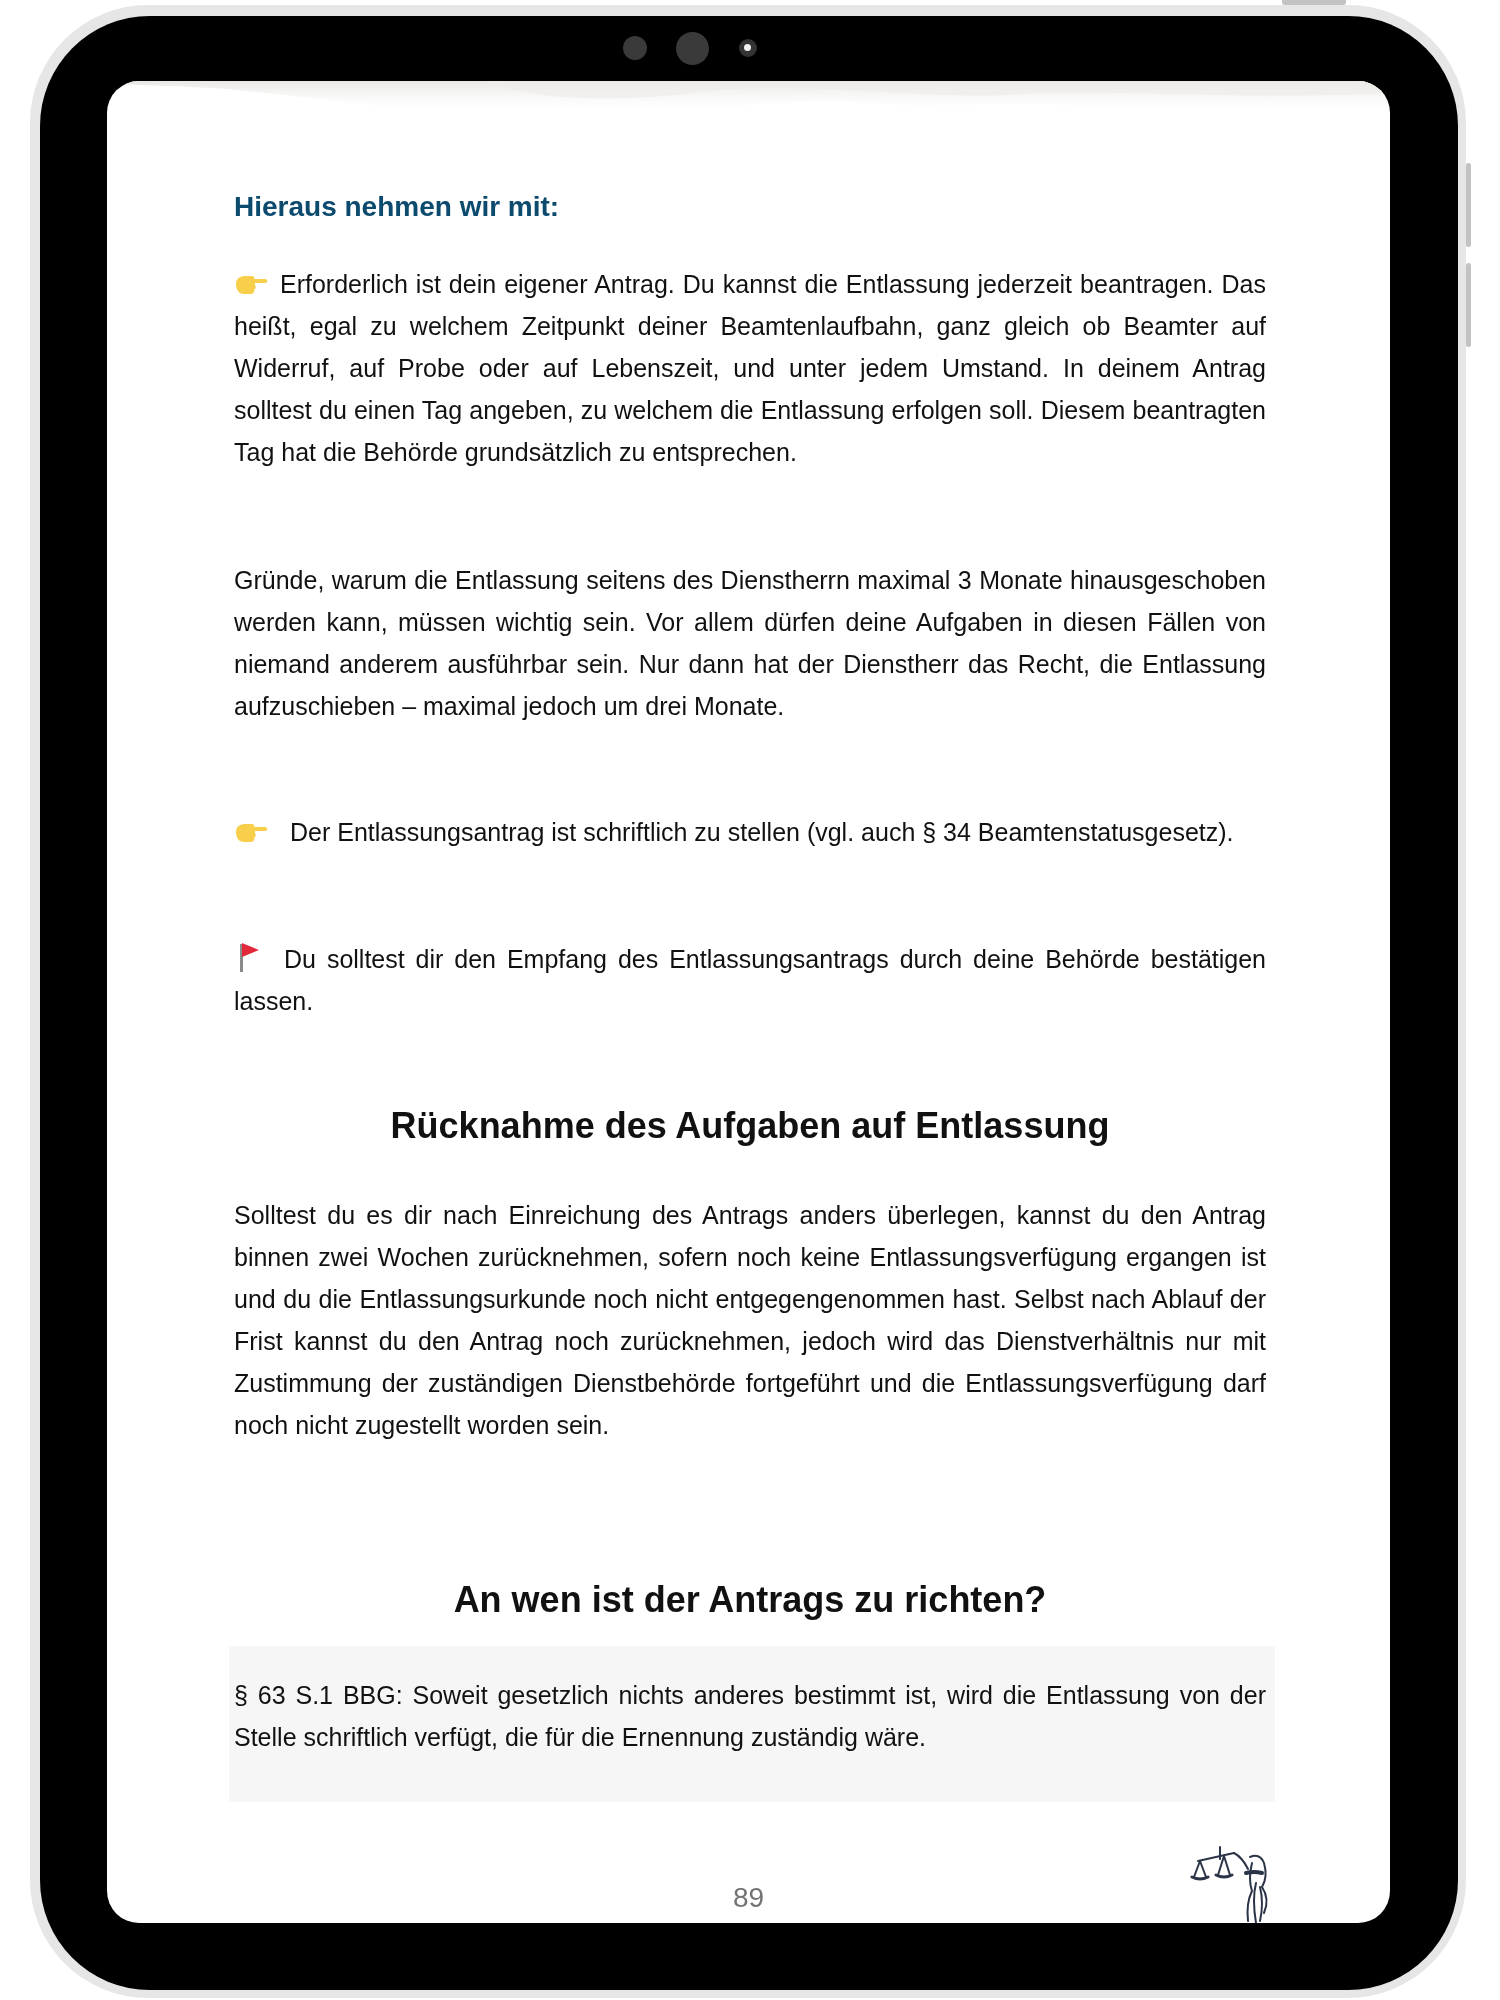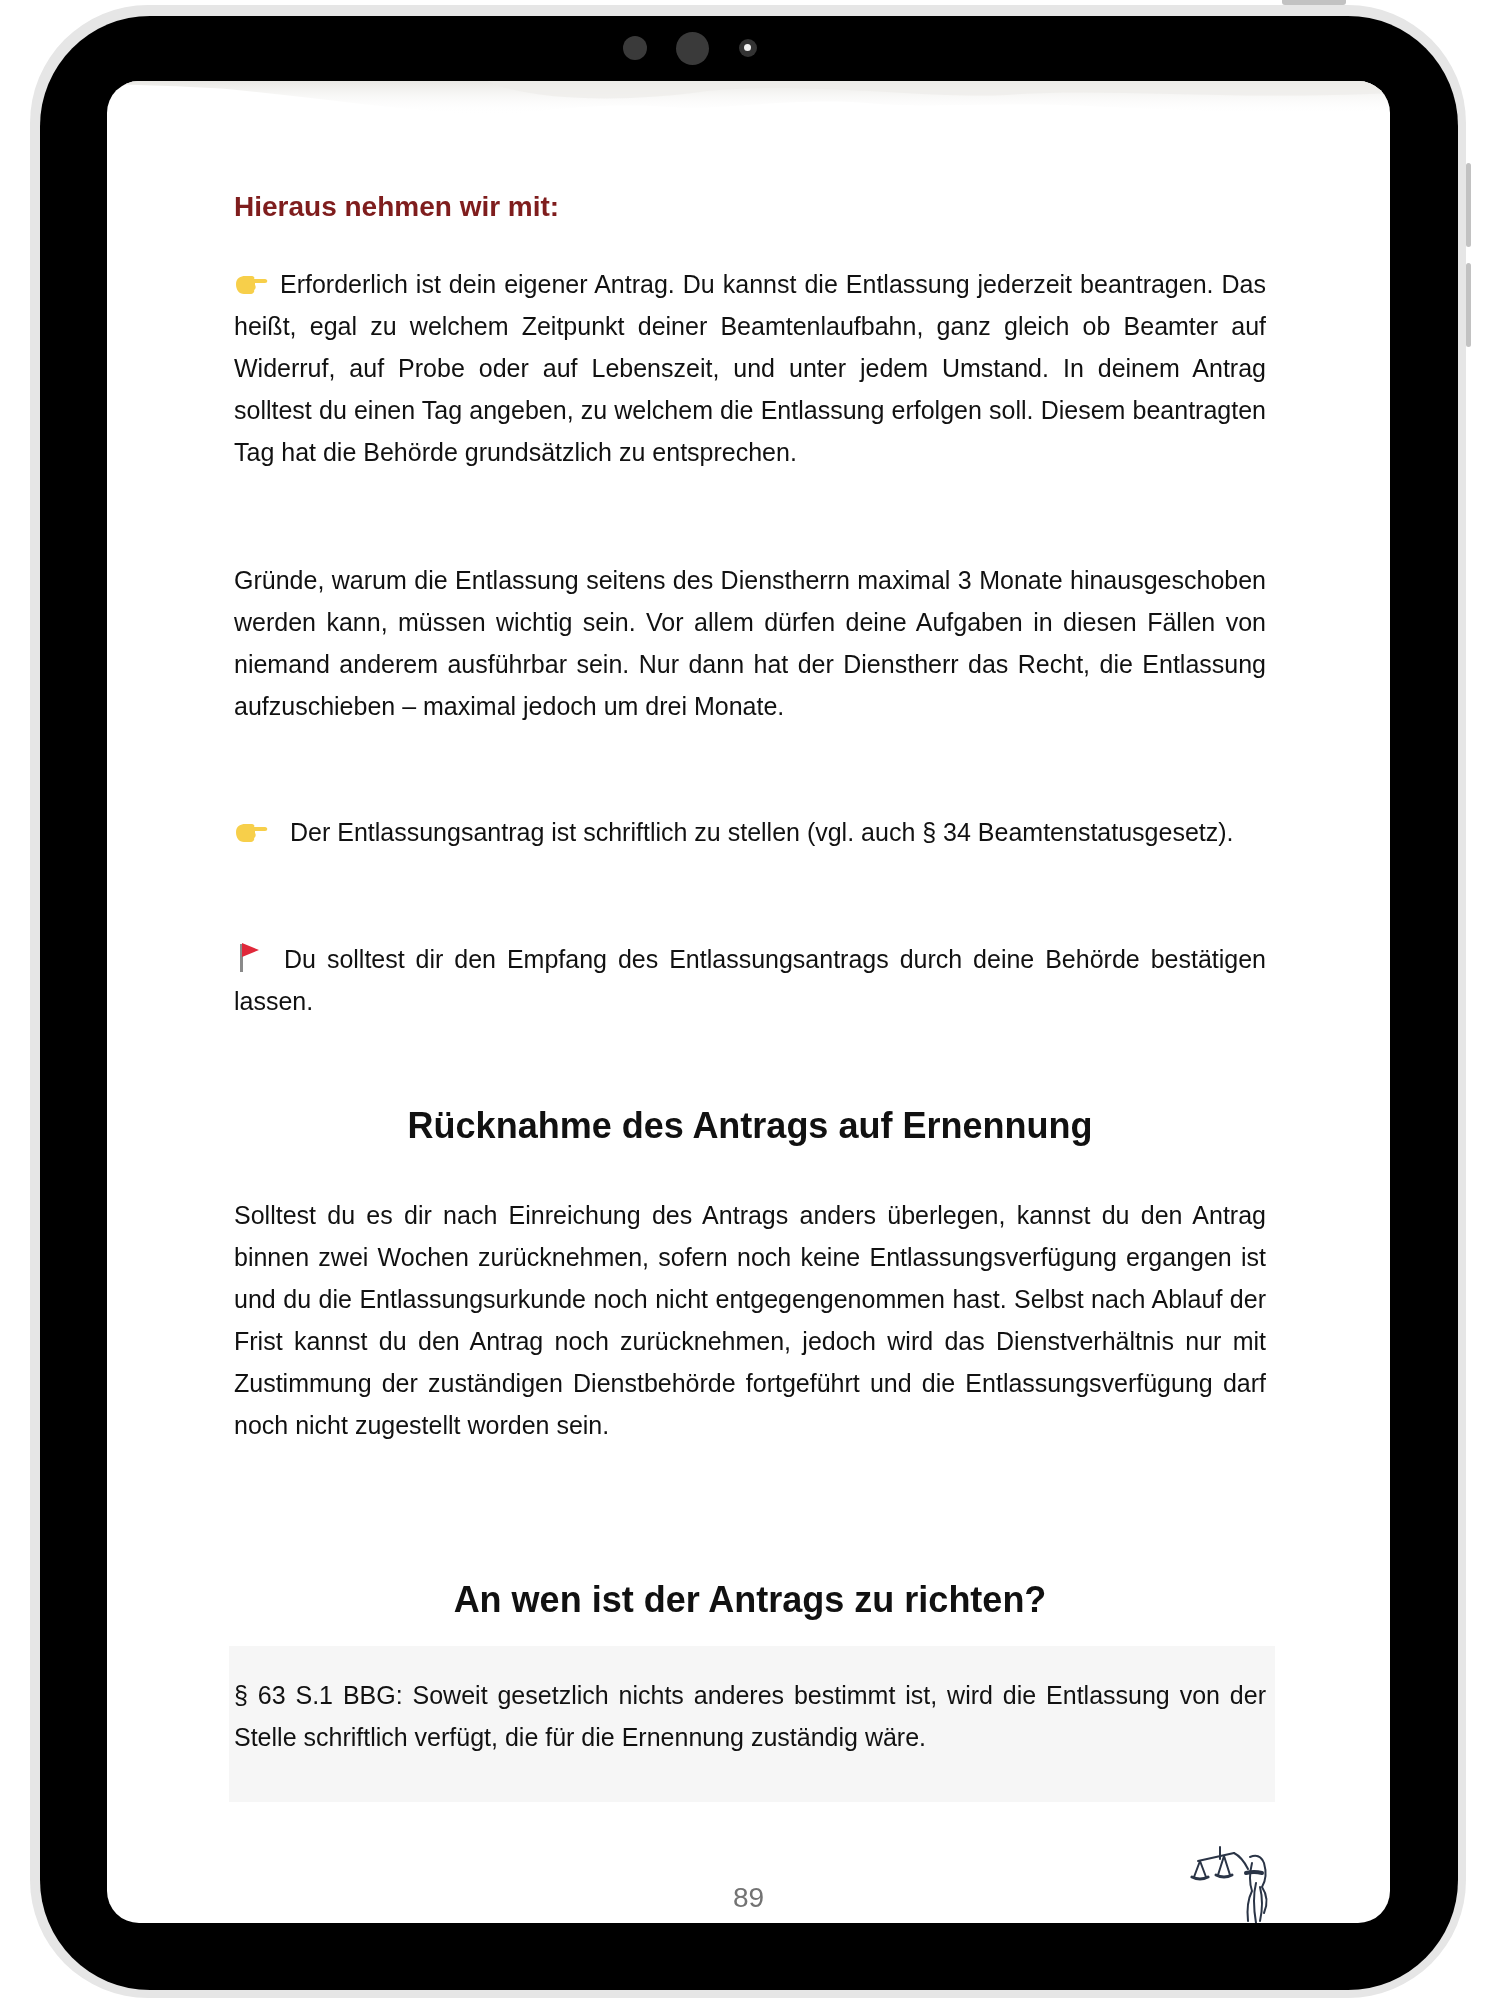--- a/index.html
+++ b/index.html
@@ -18,21 +18,21 @@
   .cam-b { left: 676px; top: 32px; width: 33px; height: 33px; }
   .cam-c { left: 739px; top: 39px; width: 18px; height: 18px; background: #333; }
   .cam-c::after { content: ""; position: absolute; left: 5px; top: 5px; width: 7px; height: 7px; border-radius: 50%; background: #f2f2f2; }
 
   .screen { position: absolute; left: 107px; top: 81px; width: 1283px; height: 1842px; background: #ffffff; border-radius: 32px; overflow: hidden; }
   .wave { position: absolute; left: 0; top: 0; width: 1283px; height: 70px; }
 
   .page { position: absolute; left: 127px; top: 0; width: 1032px; }
   .p { position: absolute; left: 0; width: 1032px; font-size: 25px; line-height: 42px; color: #111111; text-align: justify; margin: 0; }
   .p-last-left { text-align-last: left; }
-  .lead { font-weight: bold; font-size: 28px; color: #7f1d1d; text-align: left; }
+  .lead { font-weight: bold; font-size: 28px; color: #0c4a6e; text-align: left; }
   .h { position: absolute; left: 0; width: 1032px; text-align: center; font-weight: bold; font-size: 36px; color: #111; margin: 0; line-height: 44px; }
 
   .icon-hand { display: inline-block; width: 34px; height: 22px; vertical-align: -2px; margin-right: 12px; }
   .icon-flag { display: inline-block; width: 28px; height: 34px; vertical-align: -6px; margin-right: 22px; }
 
   .quote { position: absolute; left: 122px; top: 1565px; width: 1046px; height: 156px; background: #f6f6f6; }
   .quote .p { left: 5px; top: 28px; width: 1032px; }
 
   .page-number { position: absolute; left: 0; width: 1283px; top: 1801px; text-align: center; font-size: 28px; color: #737373; }
   .logo { position: absolute; left: 1083px; top: 1762px; width: 90px; height: 84px; }
@@ -78,21 +78,21 @@
       </svg><span>Der Entlassungsantrag ist schriftlich zu stellen (vgl. auch § 34 Beamtenstatusgesetz).</span>
     </p>
 
     <p class="p p-last-left" style="top:857px;">
       <svg class="icon-flag" viewBox="0 0 28 34">
         <rect x="6" y="4" width="3" height="28" fill="#8a8a8a"></rect>
         <path d="M8 3 L25 10 L8 17 Z" fill="#e0283a"></path>
       </svg><span>Du solltest dir den Empfang des Entlassungsantrags durch deine Behörde bestätigen lassen.</span>
     </p>
 
-    <h2 class="h" style="top:1023px;">Rücknahme des Antrags auf Ernennung</h2>
+    <h2 class="h" style="top:1023px;">Rücknahme des Aufgaben auf Entlassung</h2>
 
     <p class="p p-last-left" style="top:1113px;">Solltest du es dir nach Einreichung des Antrags anders überlegen, kannst du den Antrag binnen zwei Wochen zurücknehmen, sofern noch keine Entlassungsverfügung ergangen ist und du die Entlassungsurkunde noch nicht entgegengenommen hast. Selbst nach Ablauf der Frist kannst du den Antrag noch zurücknehmen, jedoch wird das Dienstverhältnis nur mit Zustimmung der zuständigen Dienstbehörde fortgeführt und die Entlassungsverfügung darf noch nicht zugestellt worden sein.</p>
 
     <h2 class="h" style="top:1497px;">An wen ist der Antrags zu richten?</h2>
   </div>
 
   <div class="quote">
     <p class="p p-last-left">§ 63 S.1 BBG: Soweit gesetzlich nichts anderes bestimmt ist, wird die Entlassung von der Stelle schriftlich verfügt, die für die Ernennung zuständig wäre.</p>
   </div>
 

